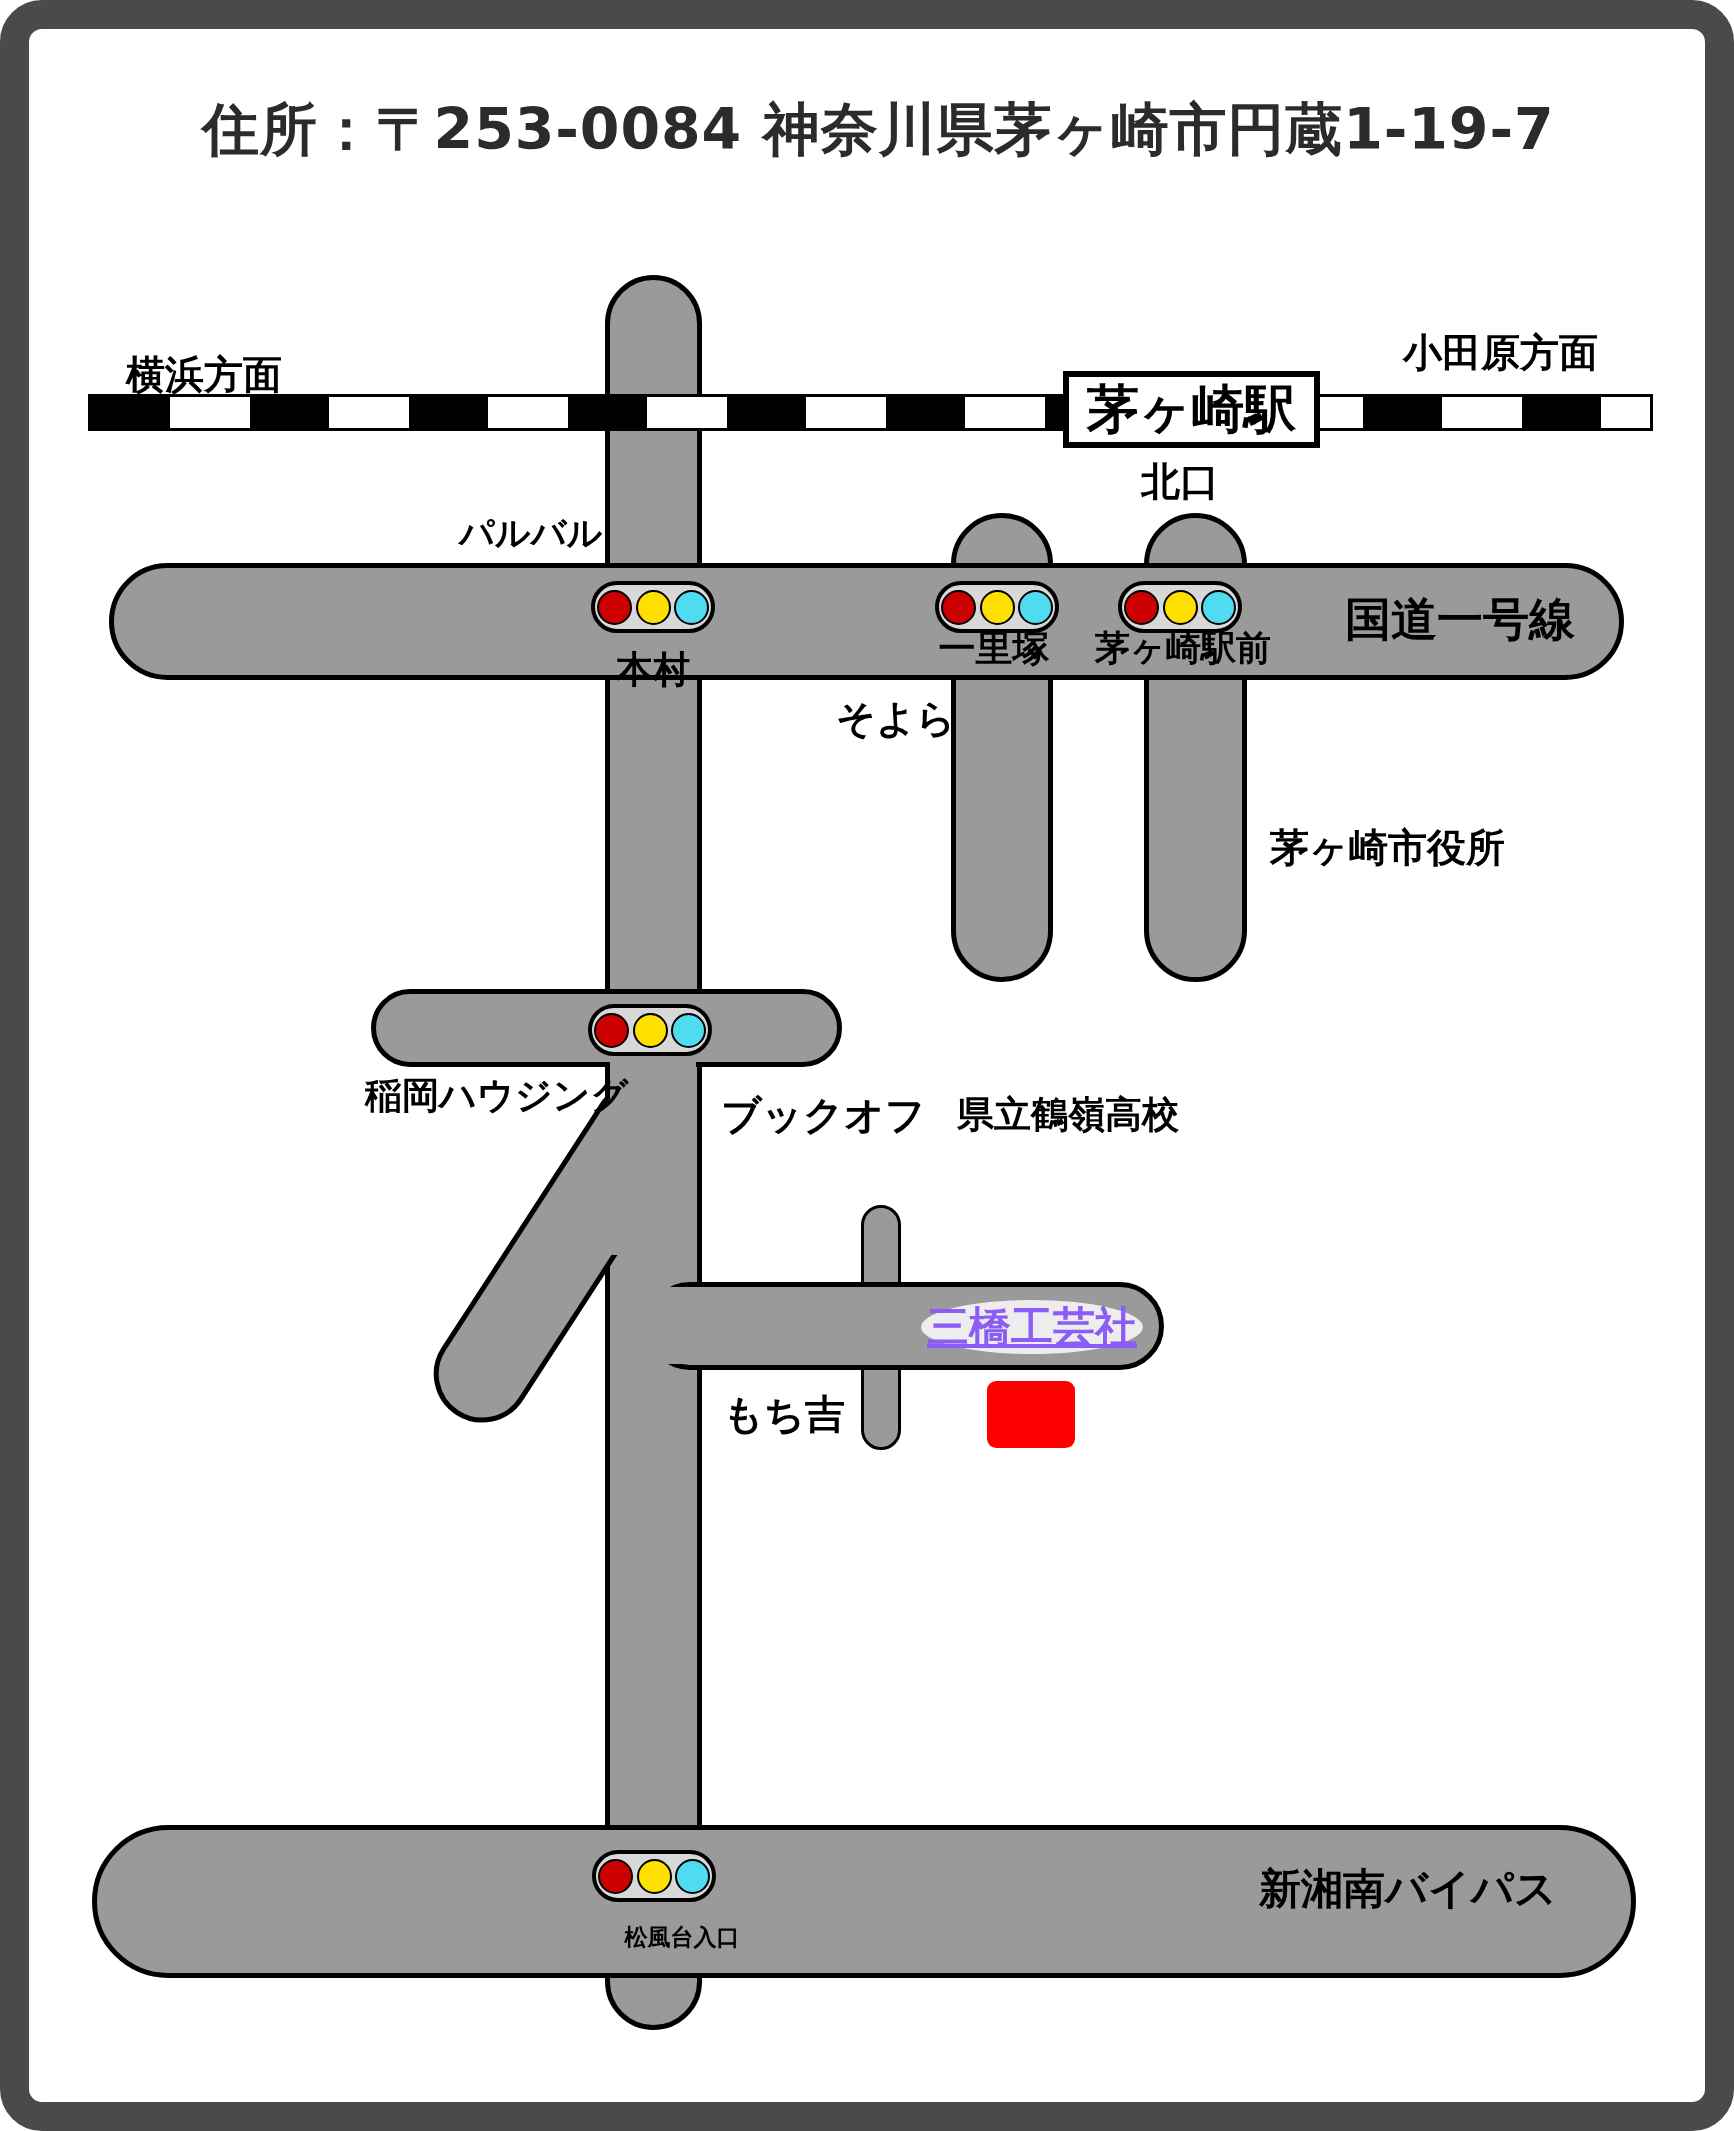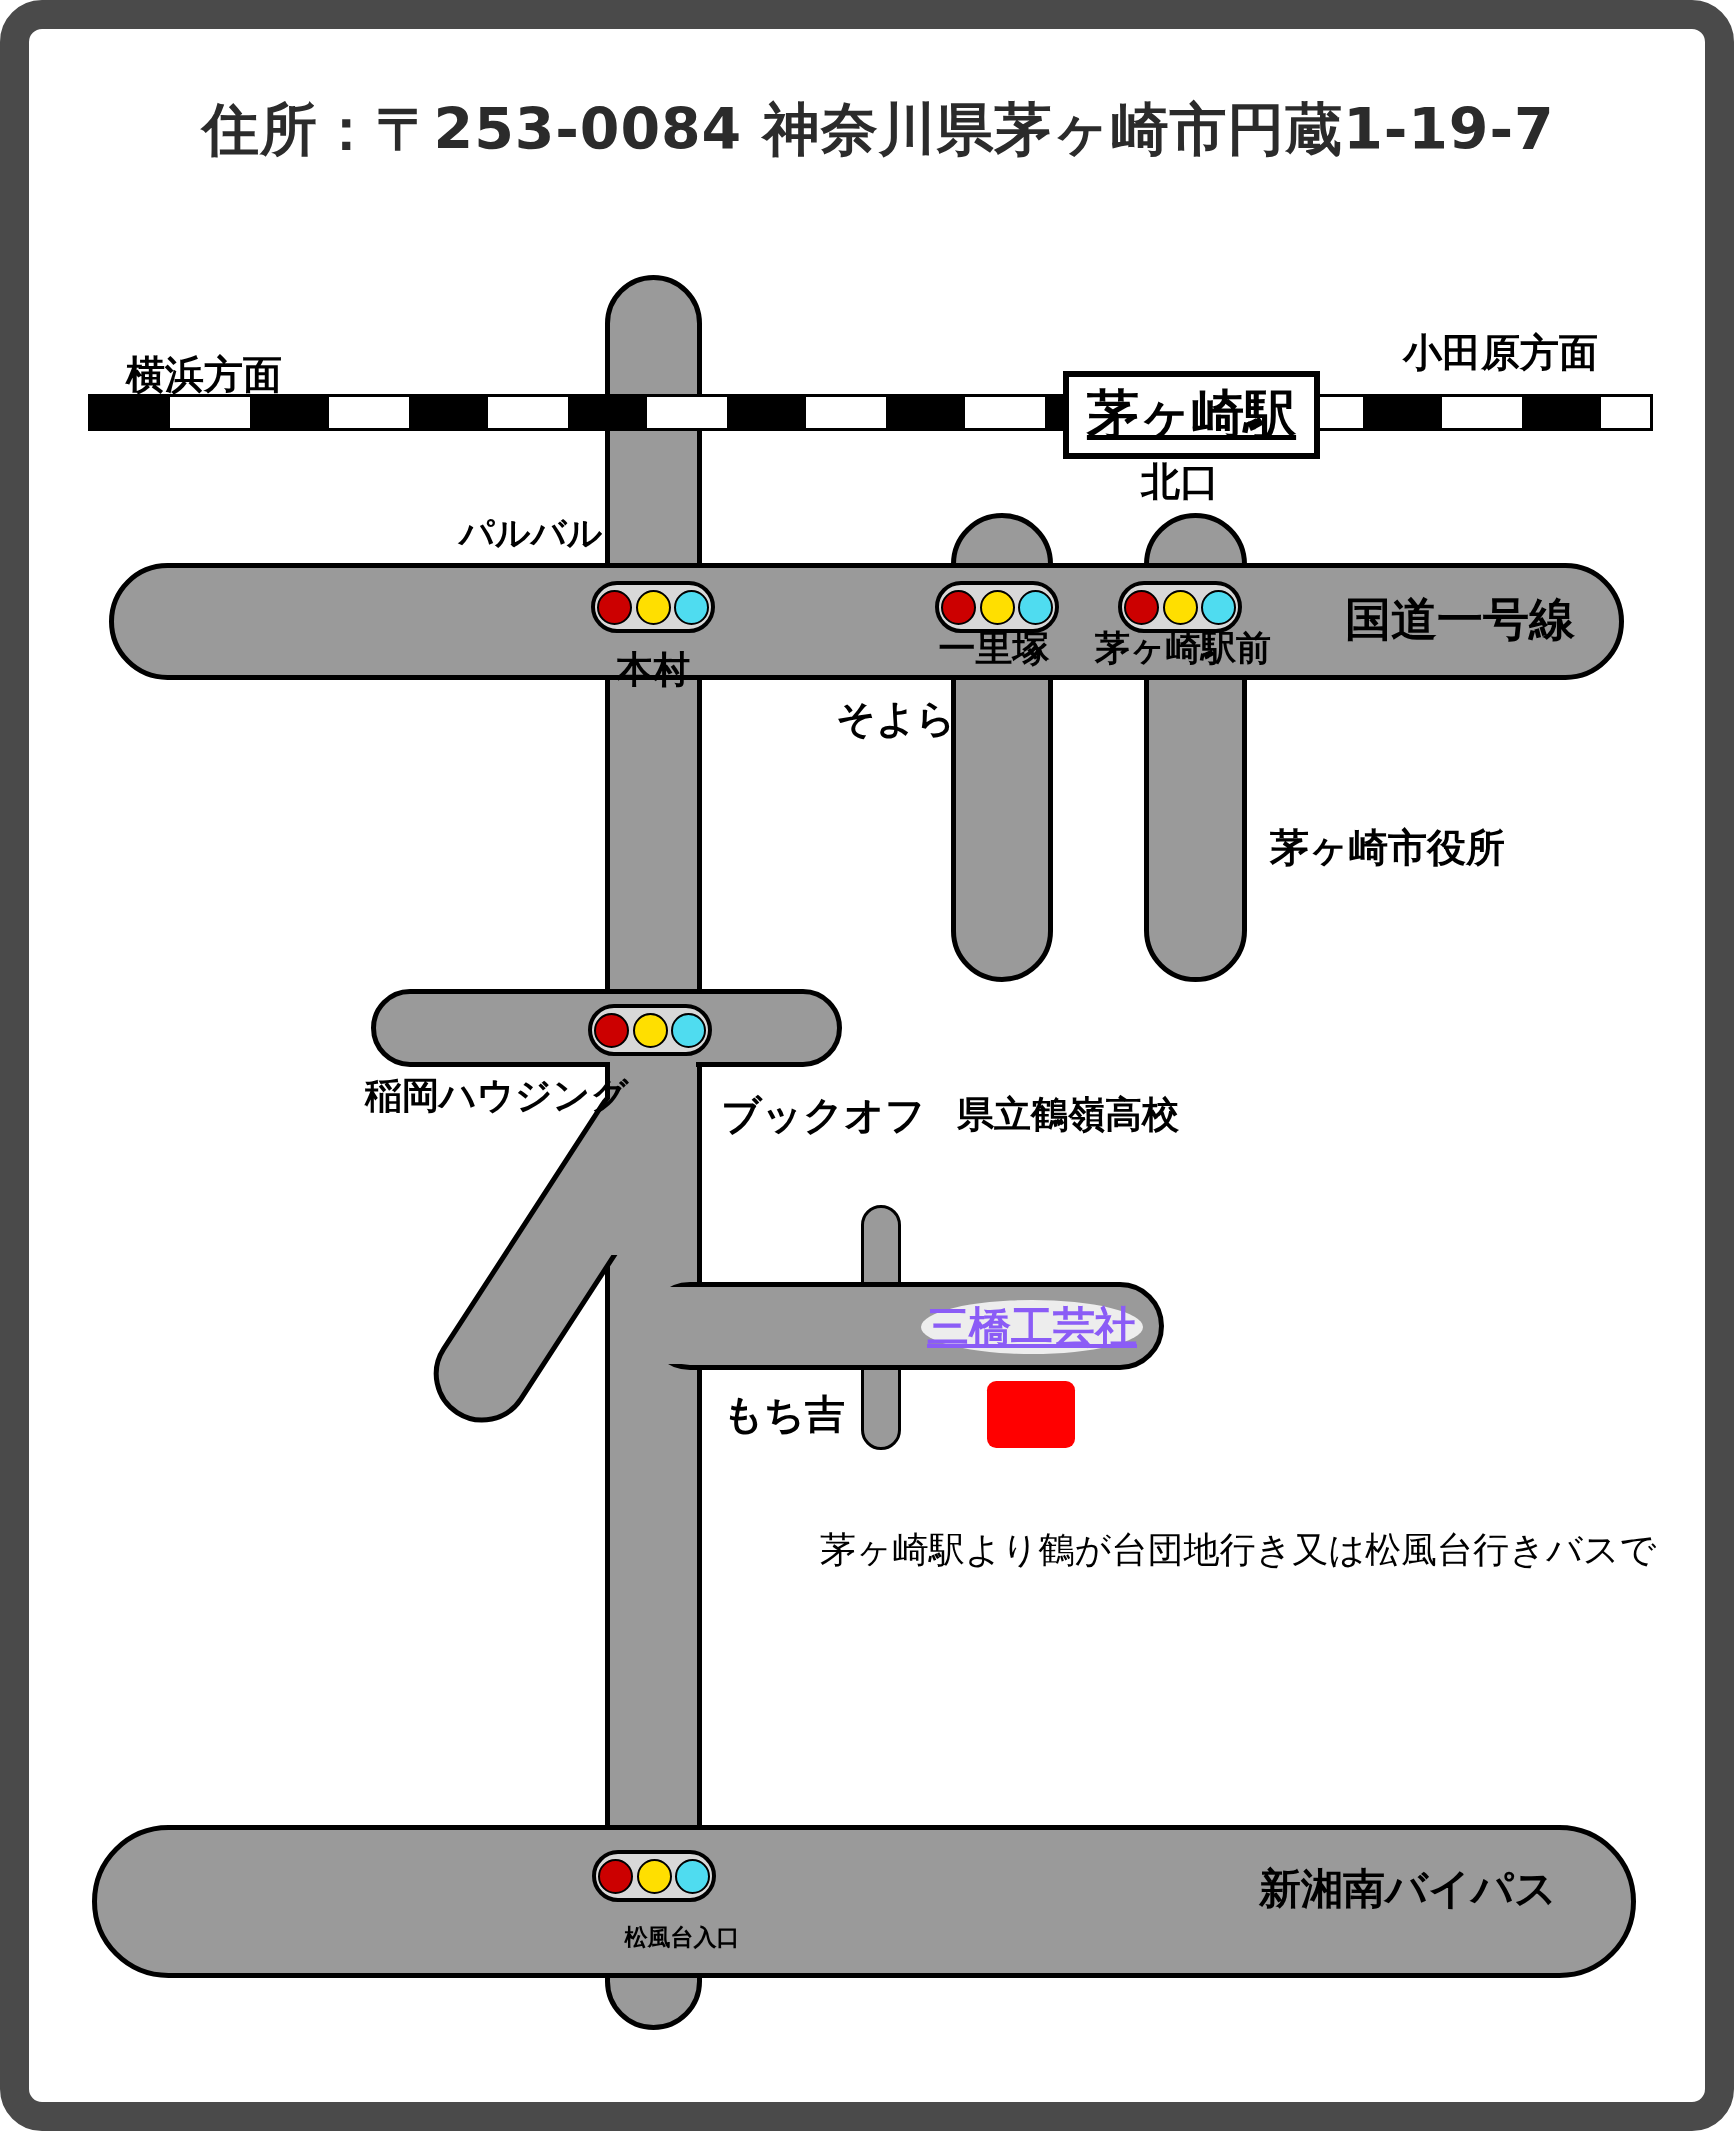--- a/index.html
+++ b/index.html
@@ -4,22 +4,22 @@
 <style>
   html,body{margin:0;padding:0;background:#fff;}
   #canvas{position:relative;width:1734px;height:2131px;background:#ffffff;overflow:hidden;
           font-family:"DejaVu Sans","Liberation Sans",sans-serif;}
   *{box-sizing:border-box;}
   .frame{position:absolute;inset:0;border:29.5px solid #4a4a4a;border-radius:42px;pointer-events:none;z-index:60;}
   .road{position:absolute;background:#9a9a9a;border:5.5px solid #000;}
   .patch{position:absolute;background:#9a9a9a;}
   .rail{position:absolute;left:88px;top:394px;width:1565px;height:37px;border:3.7px solid #000;
         background:repeating-linear-gradient(90deg,#000 0 79px,#fff 79px 159px);}
-  .station-box{position:absolute;left:1063px;top:371px;width:257px;height:88px;background:#fff;
-        border:6.5px solid #000;display:flex;align-items:center;justify-content:center;z-index:30;text-decoration:underline;}
+  .station-box{position:absolute;left:1063px;top:371px;width:257px;height:77px;background:#fff;
+        border:6.5px solid #000;display:flex;align-items:center;justify-content:center;z-index:30;}
   .signal{position:absolute;width:124px;height:52px;background:#d8d8d8;border:4.6px solid #000;
         border-radius:26px;display:flex;align-items:center;justify-content:center;gap:3.7px;z-index:35;}
   .light{width:35px;height:35px;border-radius:50%;border:2.8px solid #000;}
   .l-red{background:#cc0000;}
   .l-yellow{background:#ffdf00;}
   .l-cyan{background:#4fdcf0;}
   .t{position:absolute;color:#000;font-weight:600;white-space:nowrap;z-index:40;line-height:1.1;}
   .tc{transform:translateX(-50%);}
   .title{left:202px;top:98px;font-size:57px;font-weight:700;color:#2b2b2b;letter-spacing:0.9px;}
   .ellipse{position:absolute;left:921px;top:1300px;width:222px;height:54px;background:#ededed;
@@ -103,20 +103,19 @@
   <div class="t" style="left:836px;top:698px;font-size:39px;">そよら</div>
   <div class="t" style="left:1270px;top:827px;font-size:39px;">茅ヶ崎市役所</div>
 
   <div class="t" style="left:365px;top:1076px;font-size:37px;">稲岡ハウジング</div>
   <div class="t" style="left:721px;top:1093px;font-size:40px;">ブックオフ</div>
   <div class="t" style="left:957px;top:1095px;font-size:37px;">県立鶴嶺高校</div>
 
   <div class="t tc red-text" style="left:1032px;top:1304px;font-size:42px;font-weight:700;">三橋工芸社</div>
   <div class="t" style="left:723px;top:1392px;font-size:40px;">もち吉</div>
 
-  <div class="t" style="left:820px;top:1530px;font-size:36px;font-weight:500;">茅ヶ崎駅より鶴が台団地行き又は松風台行きバスで</div>
 
   <div class="t tc" style="left:1408px;top:1866px;font-size:42px;font-weight:700;">新湘南バイパス</div>
   <div class="t tc" style="left:654px;top:1925px;font-size:23px;margin-left:28px;">松風台入口</div>
 
   <div class="frame"></div>
 </div>
 
 
 </body></html>

